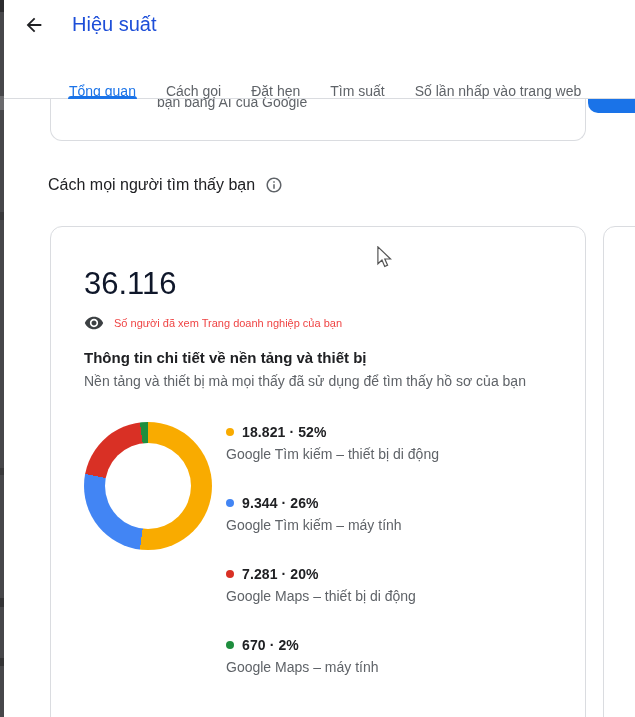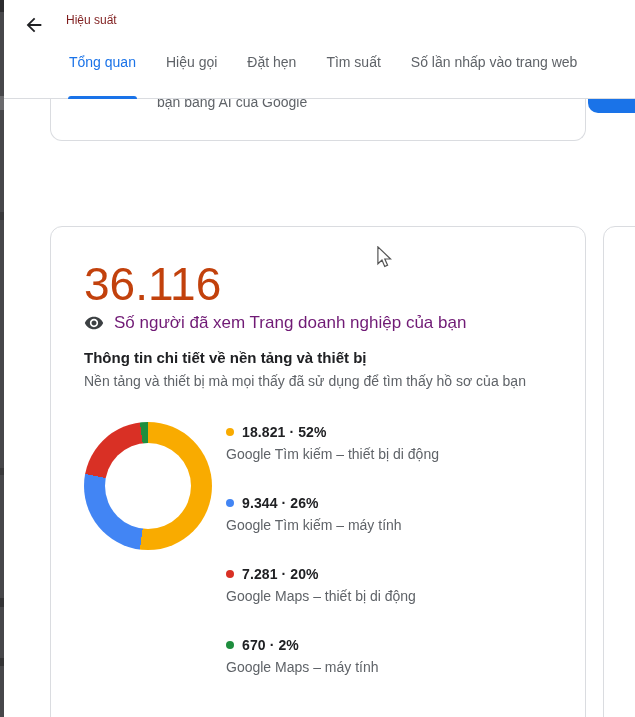--- a/index.html
+++ b/index.html
@@ -18,24 +18,24 @@
   .left-strip .m3 { top:468px; height:7px; background:#39393b; }
   .left-strip .m4 { top:598px; height:9px; background:#333335; }
   .left-strip .m5 { top:658px; height:8px; background:#333335; }
   .left-strip .lite { position:absolute; left:0; top:96px; width:4px; height:14px; background:#6a6a6d; }
 
   
   .app-header { position:absolute; left:4px; top:0; width:631px; height:99px;
                 background:#fff; border-bottom:1px solid #dadce0; z-index:30; }
   .back-button { position:absolute; left:14px; top:11px; width:32px; height:32px;
                  display:flex; align-items:center; justify-content:center; cursor:pointer; border-radius:50%; }
-  .page-title { position:absolute; left:62px; top:13px; font-size:12px; color:#7f1d1d; }
+  .page-title { position:absolute; left:68px; top:13px; font-size:20px; color:#1d4ed8; }
 
   .tabs { position:absolute; left:50px; top:54px; height:45px; display:flex; }
-  .tab { position:relative; height:45px; padding:0 15px; display:flex; align-items:flex-start;
+  .tab { position:relative; height:45px; padding:0 15px; display:flex; align-items:flex-end;
          font-size:14px; font-weight:500; color:#5f6368; cursor:pointer; white-space:nowrap; }
   .tab.active { color:#1a73e8; }
   .tab.active .indicator { position:absolute; left:14px; right:14px; bottom:0; height:3px;
                            background:#1a73e8; border-radius:3px 3px 0 0; }
 
   
   .promo-card { position:absolute; left:50px; top:99px; width:536px; height:42px; background:#fff;
                 border:1px solid #dadce0; border-top:none; border-radius:0 0 12px 12px; z-index:10; }
   .promo-text { position:absolute; left:106px; top:-4px; font-size:14px; line-height:15px; color:#5f6368; white-space:nowrap; }
   .promo-button { position:absolute; left:588px; top:99px; width:47px; height:14px;
@@ -44,23 +44,23 @@
   
   .section-title-row { position:absolute; left:48px; top:176px; display:flex; align-items:center; gap:10px; z-index:5; }
   .section-title { font-size:16px; color:#202124; }
 
   
   .card { position:absolute; background:#fff; border:1px solid #dadce0; border-radius:12px; }
   .card-main { left:50px; top:226px; width:536px; height:520px; }
   .card-next { left:603px; top:226px; width:80px; height:520px; }
 
   .card-content { padding:37px 20px 0 33px; }
-  .total-number { font-size:46px; line-height:40px; color:#c2410c; }
+  .total-number { font-size:31px; line-height:40px; color:#0f172a; }
   .total-caption-row { display:flex; align-items:center; gap:10px; margin-top:9px; }
-  .total-caption { font-size:17px; color:#701a75; }
+  .total-caption { font-size:11px; color:#ef4444; }
 
   .details-title { margin-top:16px; font-size:15px; font-weight:700; color:#202124; }
   .details-subtitle { margin-top:7px; font-size:14px; color:#5f6368; }
 
   .chart-row { display:flex; margin-top:33px; }
   .donut { width:128px; height:128px; border-radius:50%; position:relative; flex:0 0 auto; }
   .donut-hole { position:absolute; inset:21px; background:#fff; border-radius:50%; }
 
   .legend { margin-left:14px; padding-top:2px; }
   .legend-item { margin-bottom:33px; }
@@ -98,34 +98,42 @@
         </svg>
       </span>
     </div>
     <div class="page-title">Hiệu suất</div>
     <div class="tabs">
       <div class="tab active">
         <span>Tổng quan</span>
         <div class="indicator" style="background: rgb(26, 115, 232);"></div>
       </div>
       <div class="tab">
-        <span>Hiệu gọi</span>
+        <span>Cách gọi</span>
       </div>
       <div class="tab">
         <span>Đặt hẹn</span>
       </div>
       <div class="tab">
         <span>Tìm suất</span>
       </div>
       <div class="tab">
         <span>Số lần nhấp vào trang web</span>
       </div>
     </div>
   </div>
 
+  <div class="section-title-row">
+    <span class="section-title">Cách mọi người tìm thấy bạn</span>
+    <span style="display:flex;">
+      <svg width="18" height="18" viewBox="0 0 24 24" fill="#5f6368">
+        <path d="M12 2C6.48 2 2 6.48 2 12s4.48 10 10 10 10-4.48 10-10S17.52 2 12 2zm0 18c-4.41 0-8-3.59-8-8s3.59-8 8-8 8 3.59 8 8-3.59 8-8 8zm-1-13h2v2h-2zm0 4h2v6h-2z"></path>
+      </svg>
+    </span>
+  </div>
 
   <div class="card card-main">
     <div class="card-content">
       <div class="total-number">36.116</div>
       <div class="total-caption-row">
         <span style="display:flex;">
           <svg width="20" height="20" viewBox="0 0 24 24" fill="#3c4043">
             <path d="M12 4.5C7 4.5 2.73 7.61 1 12c1.73 4.39 6 7.5 11 7.5s9.27-3.11 11-7.5c-1.73-4.39-6-7.5-11-7.5zM12 17c-2.76 0-5-2.24-5-5s2.24-5 5-5 5 2.24 5 5-2.24 5-5 5zm0-8c-1.66 0-3 1.34-3 3s1.34 3 3 3 3-1.34 3-3-1.34-3-3-3z"></path>
           </svg>
         </span>

